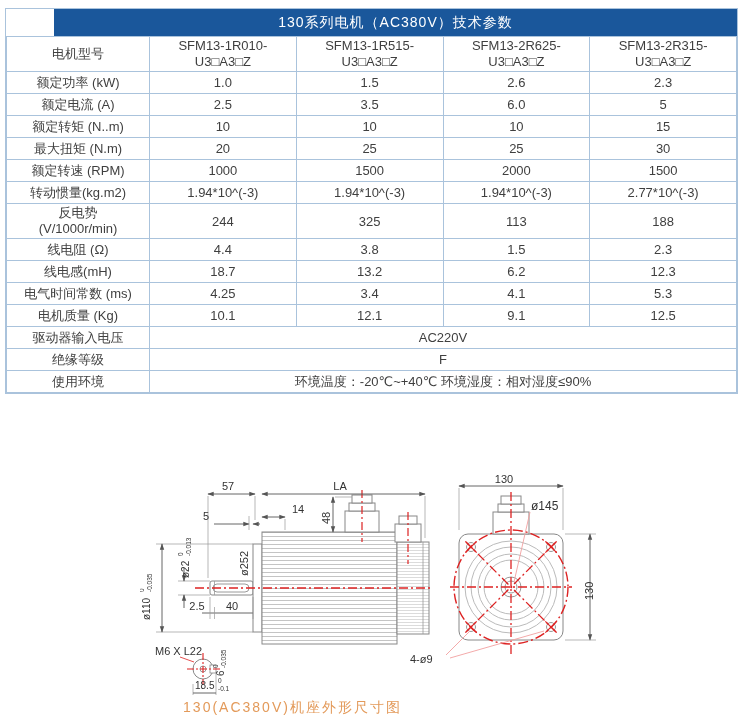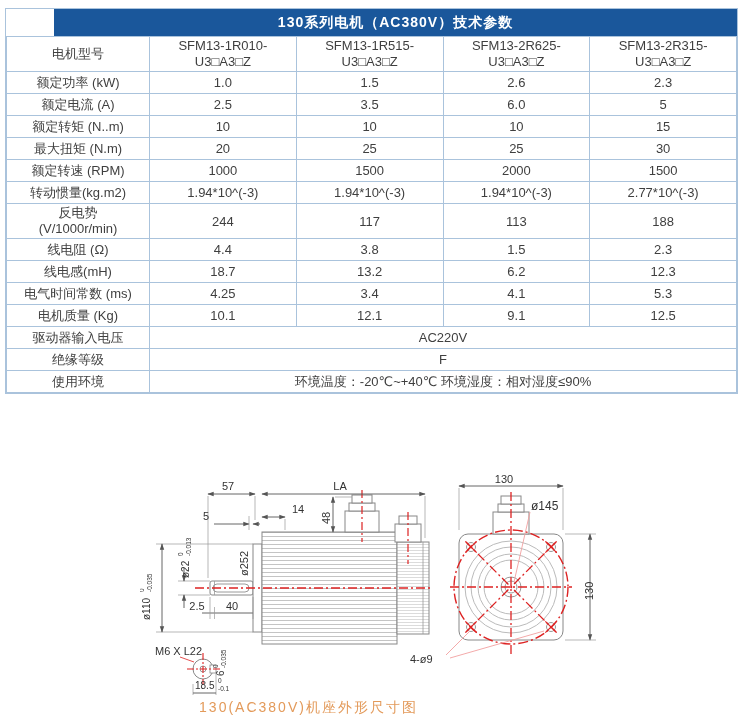--- a/index.html
+++ b/index.html
@@ -1,26 +1,26 @@
 <!DOCTYPE html>
 <html><head>
 <meta charset="utf-8">
 <style>
   html,body{margin:0;padding:0;background:#fff;}
   .page{position:relative;width:741px;height:727px;background:#fff;overflow:hidden;
         font-family:"Liberation Sans","DejaVu Sans",sans-serif;color:#3f3f3f;}
   .spec-table{position:absolute;left:5px;top:8px;width:731px;border:1px solid #aac3dc;}
   .title-bar{height:27px;line-height:27px;background:#1a579b;color:#fff;text-align:center;
-             font-size:14px;font-weight:bold;letter-spacing:1px;margin-left:48px;}
+             font-size:14px;font-weight:normal;letter-spacing:1px;margin-left:48px;}
   table.t{border-collapse:collapse;width:100%;table-layout:fixed;border-radius:14px;}
   table.t td{border:1px solid #aac3dc;text-align:center;font-size:13px;height:21px;
              padding:0 2px;vertical-align:middle;color:#3f3f3f;}
   table.t tr.model-row td,table.t tr.tall td{height:34px;}
   .two-line span{display:block;line-height:16px;}
-  .caption{position:absolute;left:16px;top:699px;width:585px;text-align:center;
+  .caption{position:absolute;left:0;top:699px;width:585px;text-align:center;
            color:#e39a5a;font-size:14px;letter-spacing:2px;}
   svg text{font-family:"Liberation Sans","DejaVu Sans",sans-serif;fill:#333;}
 </style>
 </head>
 <body>
 
 <div class="page">
 
   <div class="spec-table">
     <div class="title-bar">130系列电机（AC380V）技术参数</div>
@@ -93,21 +93,21 @@
         <td>1.94*10^(-3)</td>
         <td>1.94*10^(-3)</td>
         <td>2.77*10^(-3)</td>
       </tr>
       <tr class="tall">
         <td class="two-line">
               <span>反电势</span>
               <span>(V/1000r/min)</span>
             </td>
         <td>244</td>
-        <td>117</td>
+        <td>325</td>
         <td>113</td>
         <td>188</td>
       </tr>
       <tr>
         <td>线电阻 (Ω)</td>
         <td>4.4</td>
         <td>3.8</td>
         <td>1.5</td>
         <td>2.3</td>
       </tr>

